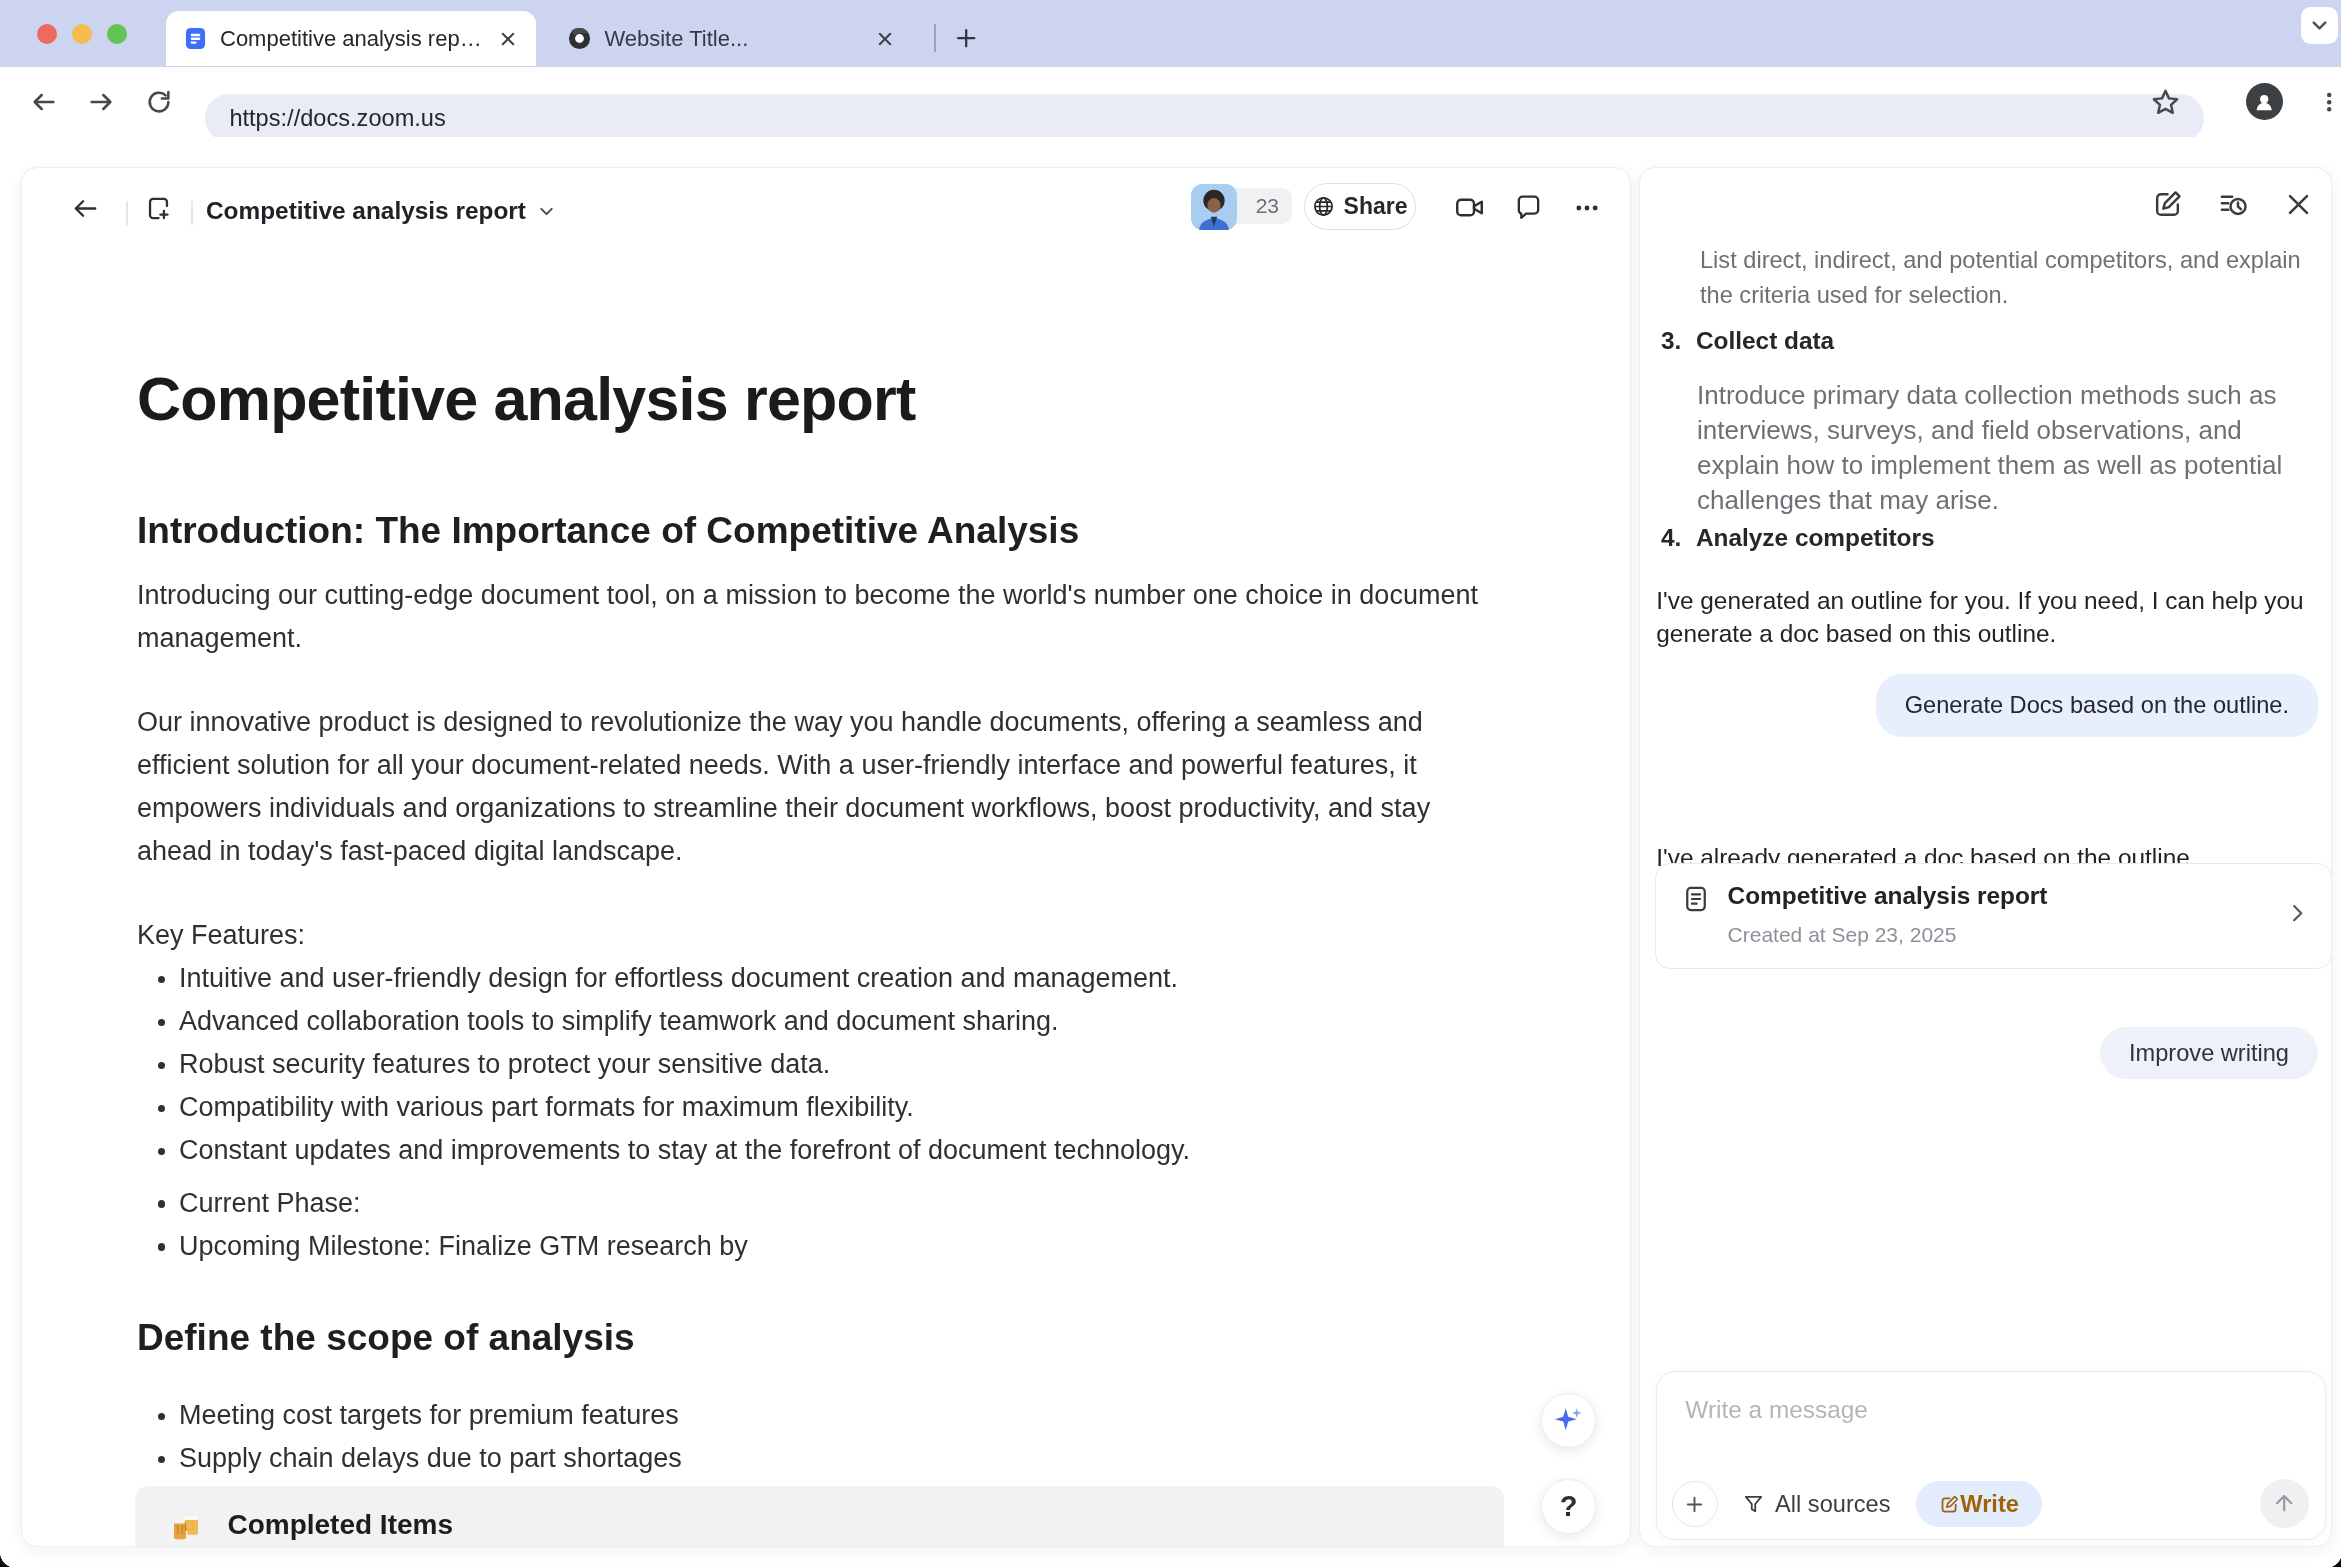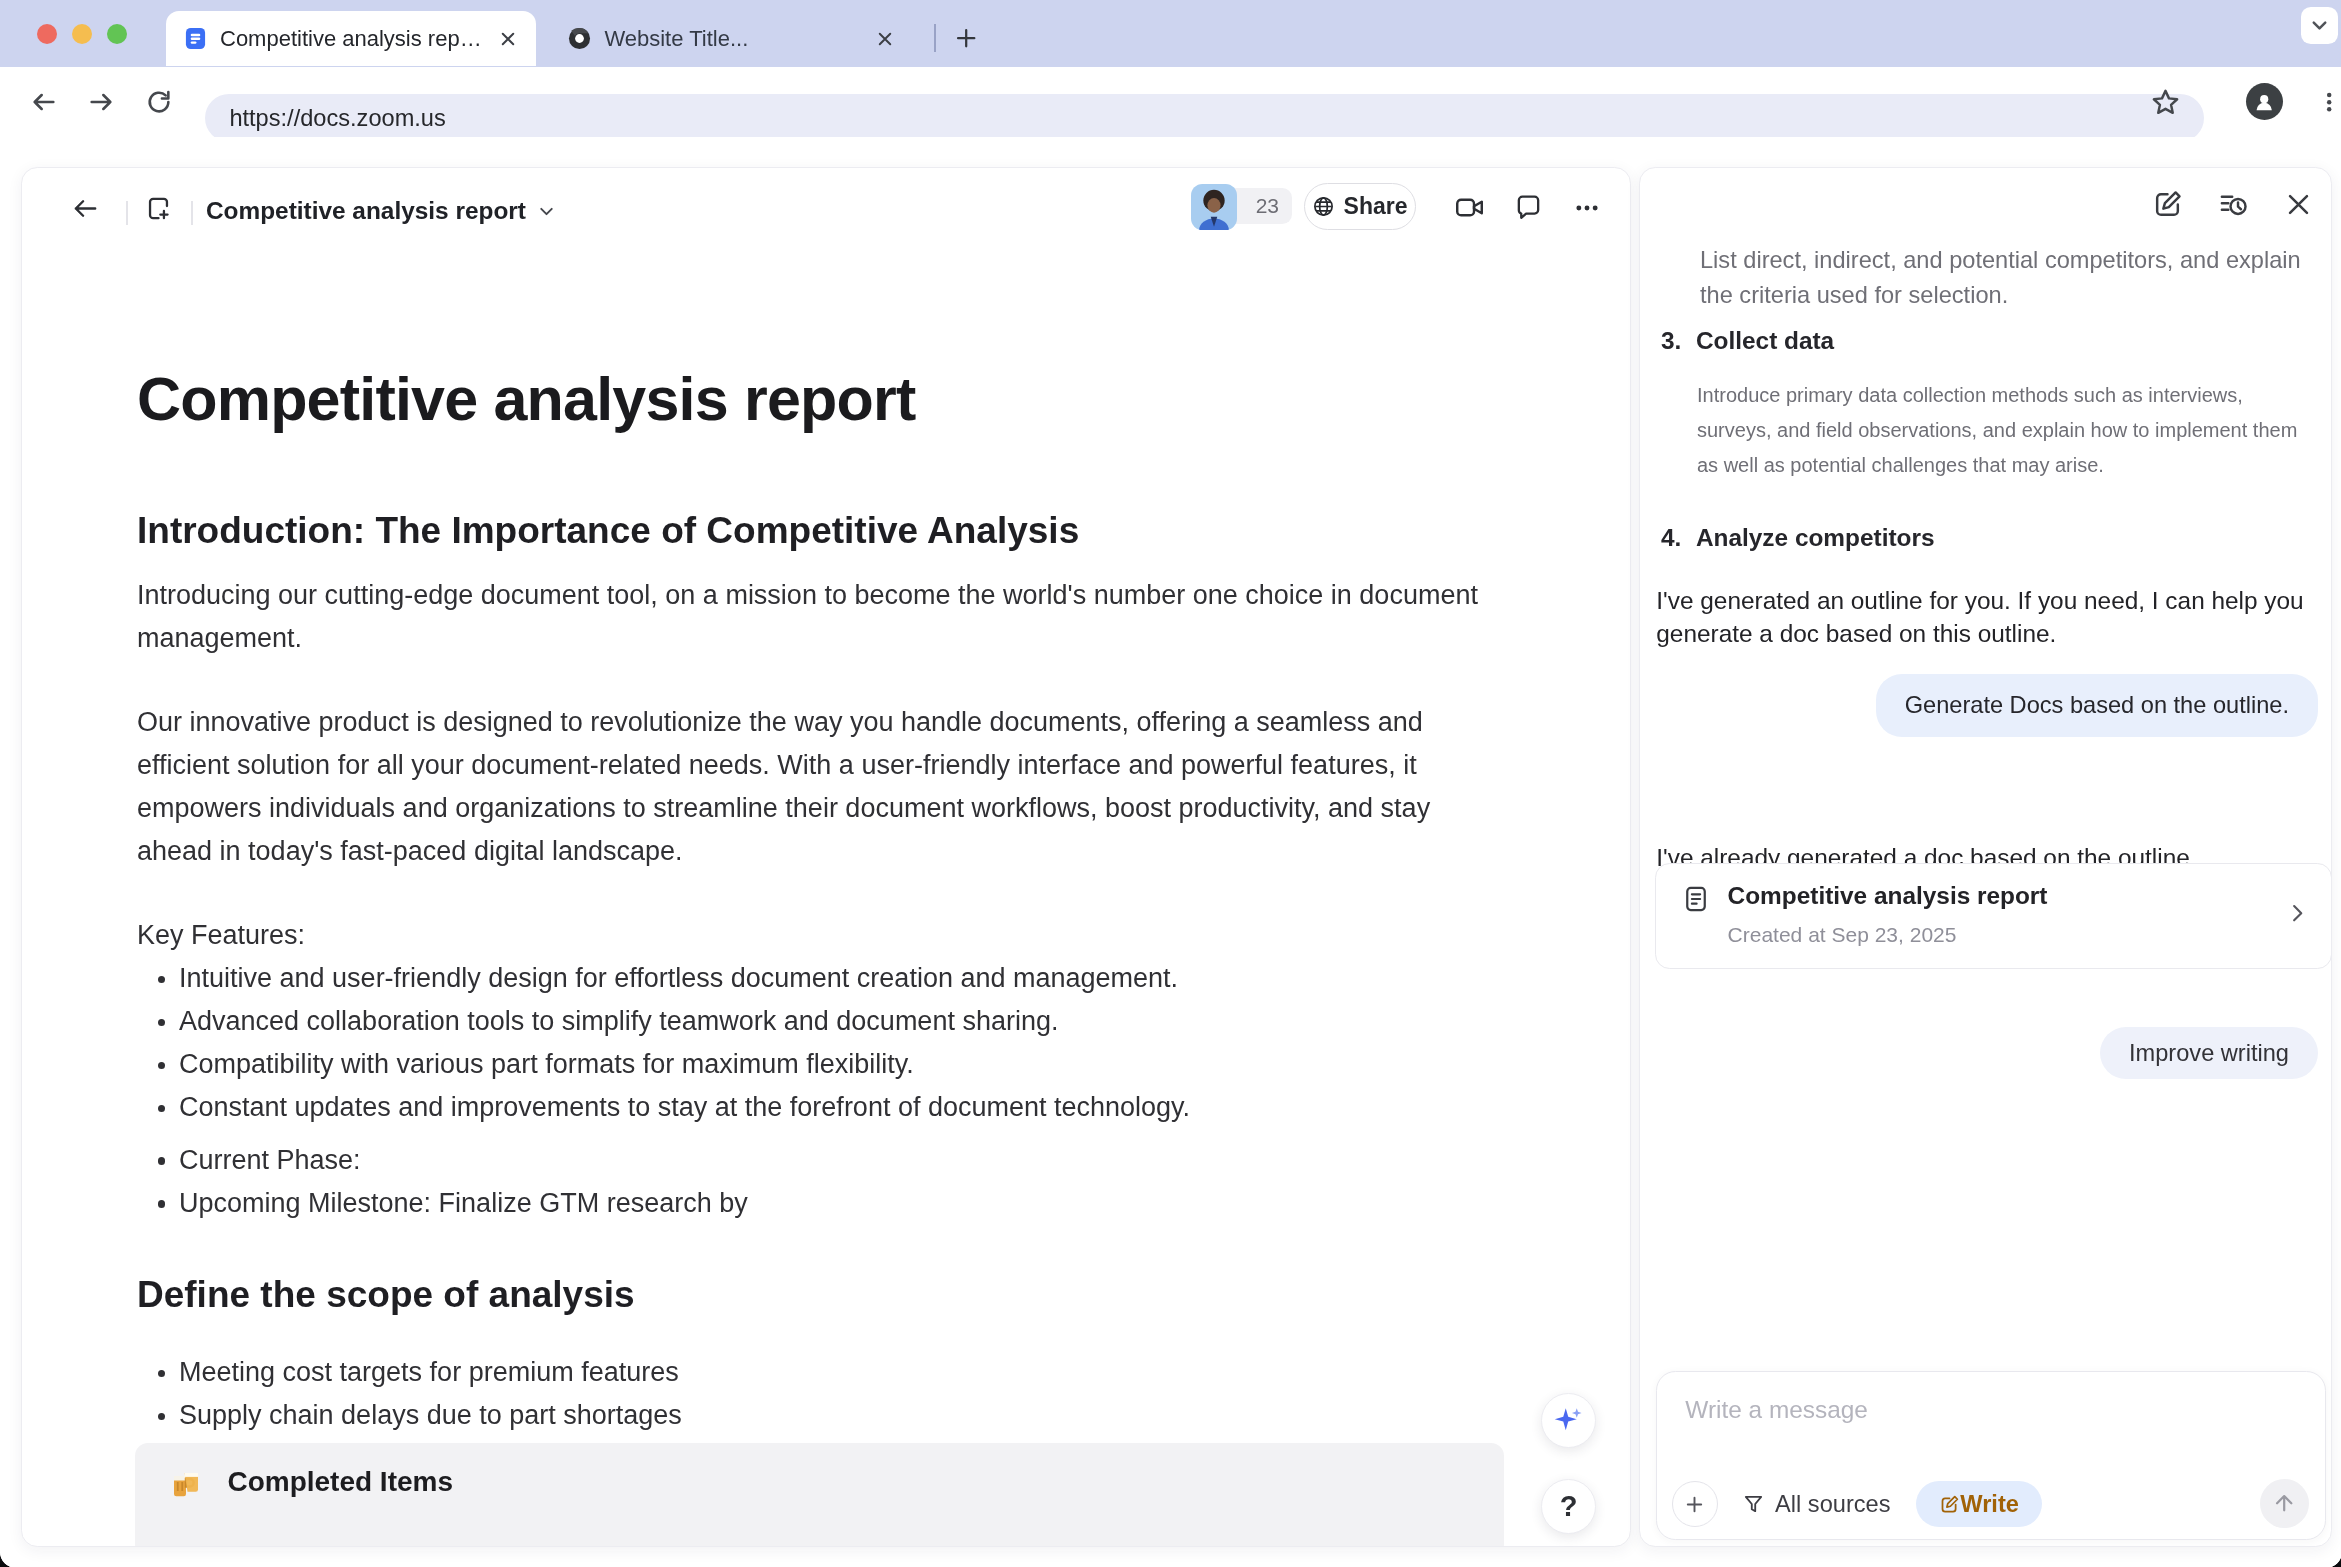--- a/index.html
+++ b/index.html
@@ -63,21 +63,21 @@
   .completed-box .label{font-size:28px;font-weight:800;color:#1d1d20;}
 
   .float-btn{position:absolute;width:55px;height:55px;border-radius:50%;background:#ffffff;border:1.6px solid #ececf1;box-shadow:0 3.3px 11.4px rgba(40,40,60,.10);display:flex;align-items:center;justify-content:center;z-index:5;}
   .fb-ai{left:1541px;top:1256px;}
   .fb-help{left:1541px;top:1342px;color:#2d2f34;font-size:29px;font-weight:700;}
 
   
   .panel-ic{position:absolute;top:19.5px;width:33px;height:33px;color:#3a3c41;display:flex;align-items:center;justify-content:center;}
   .outline-cont{position:absolute;left:60px;top:75px;width:608px;font-size:23.6px;line-height:35px;color:#6f6f76;}
   .outline-item{position:absolute;left:21px;display:flex;gap:14.6px;font-size:24.4px;font-weight:700;color:#26262b;}
-  .outline-desc{position:absolute;left:57px;width:612px;font-size:20px;line-height:35px;color:#6f6f76;}
+  .outline-desc{position:absolute;left:57px;width:612px;font-size:26px;line-height:35px;color:#6f6f76;}
   .ai-msg{position:absolute;left:16.3px;width:672px;font-size:24.4px;line-height:33px;color:#232327;}
   .user-bubble{position:absolute;right:13px;top:506px;background:#e8effc;border-radius:26px;padding:18px 29px;font-size:23.6px;color:#26262b;}
   .result-card{position:absolute;left:14.6px;top:695px;width:677px;height:106px;border:1.6px solid #e9e9ee;border-radius:14.6px;background:#fff;}
   .result-card .rc-title{position:absolute;left:72px;top:18px;font-size:24.4px;font-weight:700;color:#232327;}
   .result-card .rc-sub{position:absolute;left:72px;top:59px;font-size:21px;color:#8f8f99;}
   .result-card .rc-doc{position:absolute;left:26px;top:21px;color:#3a3c41;}
   .result-card .rc-chev{position:absolute;right:21px;top:37px;color:#55555c;}
   .improve-pill{position:absolute;right:13px;top:859px;height:52px;background:#eef1fa;border-radius:26px;display:flex;align-items:center;padding:0 29px;font-size:23.6px;color:#323237;}
   .composer{position:absolute;left:16.3px;top:1203px;width:670px;height:169px;border:1.6px solid #e8e8ee;border-radius:19.5px;background:#fff;box-shadow:0 1.6px 8.1px rgba(40,40,60,.04);}
   .composer input{position:absolute;left:26px;top:23px;width:602px;border:none;outline:none;font-size:24.4px;color:#232327;font-family:inherit;background:transparent;}
@@ -257,20 +257,21 @@
 
         <div class="doc-content">
           <h1>Competitive analysis report</h1>
           <h2>Introduction: The Importance of Competitive Analysis</h2>
           <p>Introducing our cutting-edge document tool, on a mission to become the world's number one choice in document management.</p>
           <p>Our innovative product is designed to revolutionize the way you handle documents, offering a seamless and efficient solution for all your document-related needs. With a user-friendly interface and powerful features, it empowers individuals and organizations to streamline their document workflows, boost productivity, and stay ahead in today's fast-paced digital landscape.</p>
           <p class="kf-label" style="margin-bottom:0;">Key Features:</p>
           <ul class="doc-list">
             <li>Intuitive and user-friendly design for effortless document creation and management.</li>
             <li>Advanced collaboration tools to simplify teamwork and document sharing.</li>
+            <li>Robust security features to protect your sensitive data.</li>
             <li>Compatibility with various part formats for maximum flexibility.</li>
             <li>Constant updates and improvements to stay at the forefront of document technology.</li>
           </ul>
           <div class="gap12"></div>
           <ul class="doc-list">
             <li>Current Phase:</li>
             <li>Upcoming Milestone: Finalize GTM research by</li>
           </ul>
           <div class="gap60"></div>
           <h2 style="margin-bottom:33px;">Define the scope of analysis</h2>

